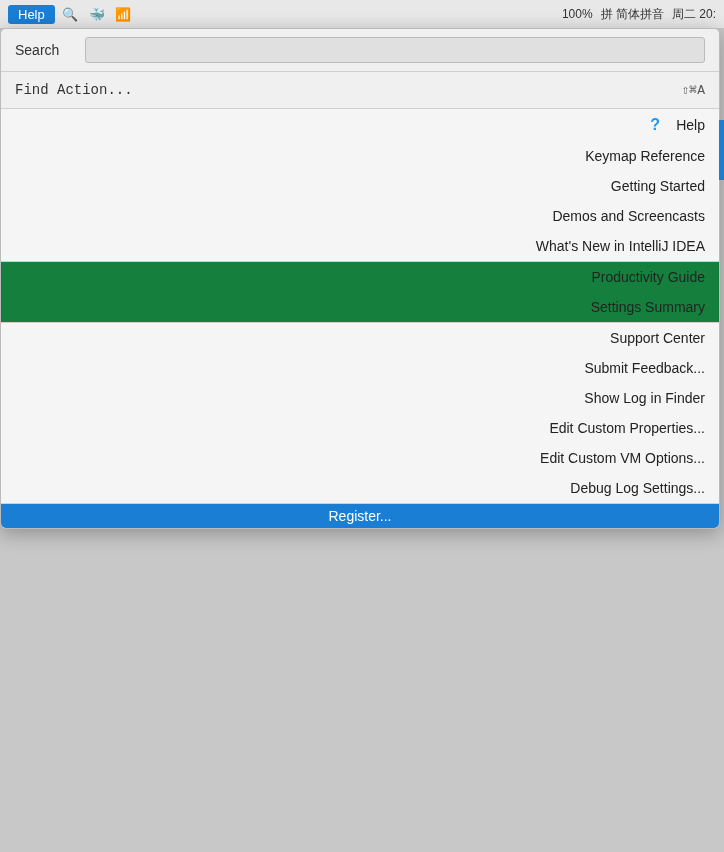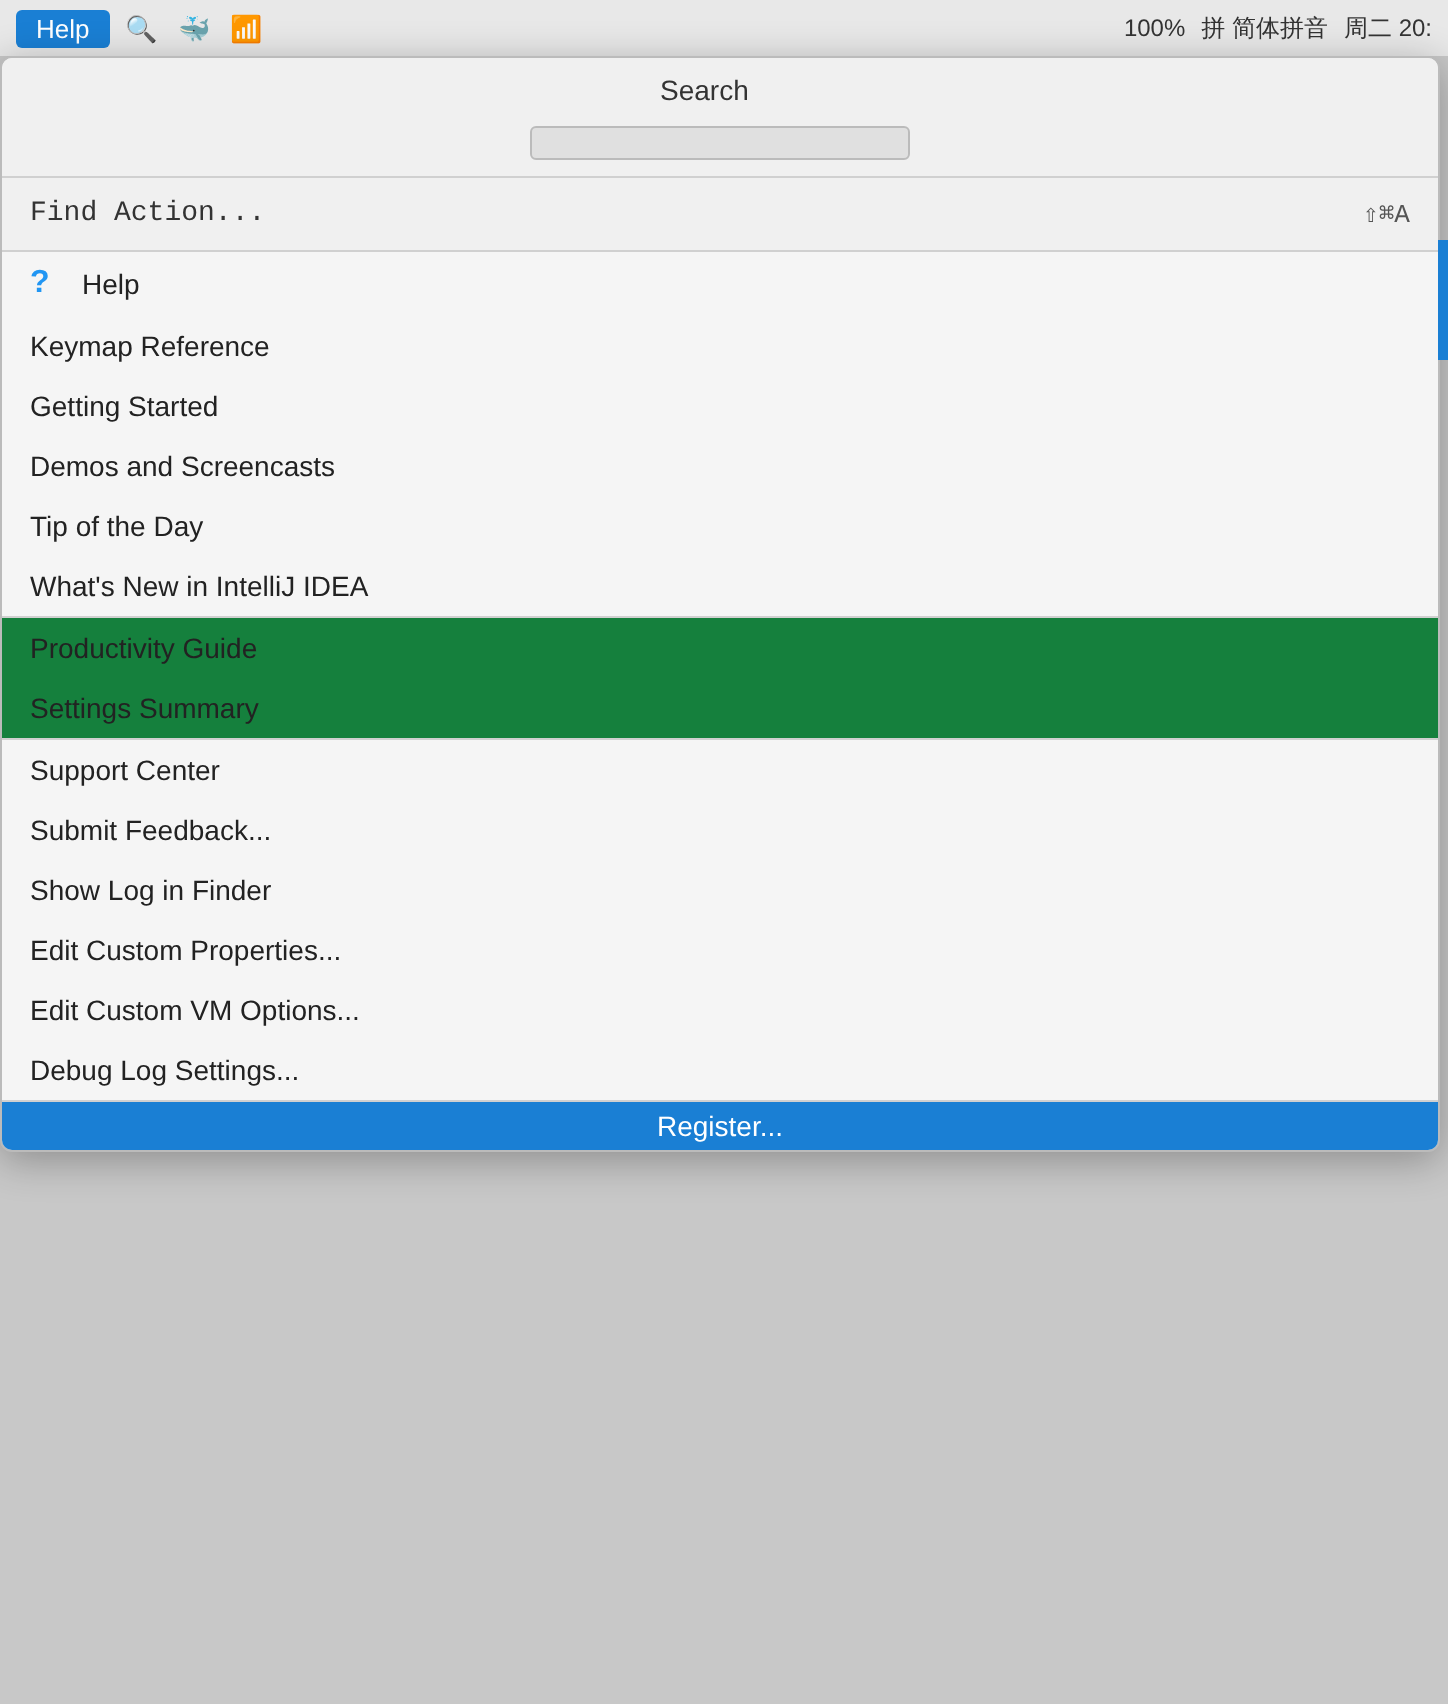--- a/index.html
+++ b/index.html
@@ -1,18 +1,19 @@
 <!DOCTYPE html>
 <html><head>
   <meta charset="utf-8">
   <style>
     * {
       margin: 0;
       padding: 0;
       box-sizing: border-box;
+      justify-content: flex-end;
     }
 
     body {
       width: 724px;
       height: 852px;
       background: #c8c8c8;
       font-family: -apple-system, BlinkMacSystemFont, "Helvetica Neue", Arial, sans-serif;
       font-size: 14px;
       position: relative;
       overflow: hidden;
@@ -70,21 +71,20 @@
     }
 
     
     .search-row {
       display: flex;
       align-items: center;
       padding: 8px 14px;
       background: #f0f0f0;
       border-bottom: 1px solid #d0d0d0;
       gap: 10px;
-      flex-direction: column;
     }
 
     .search-label {
       font-size: 14px;
       color: #333;
       min-width: 60px;
     }
 
     .search-input {
       flex: 1;
@@ -211,23 +211,20 @@
     <div class="menu-item">
       <span>Keymap Reference</span>
     </div>
     <div class="menu-item">
       <span>Getting Started</span>
     </div>
     <div class="menu-item">
       <span>Demos and Screencasts</span>
     </div>
     <div class="menu-item">
-      <span>Tip of the Day</span>
-    </div>
-    <div class="menu-item">
       <span>What's New in IntelliJ IDEA</span>
     </div>
   </div>
 
   <div class="menu-section menu-section-highlight">
     <div class="menu-item">
       <span>Productivity Guide</span>
     </div>
     <div class="menu-item">
       <span>Settings Summary</span>

